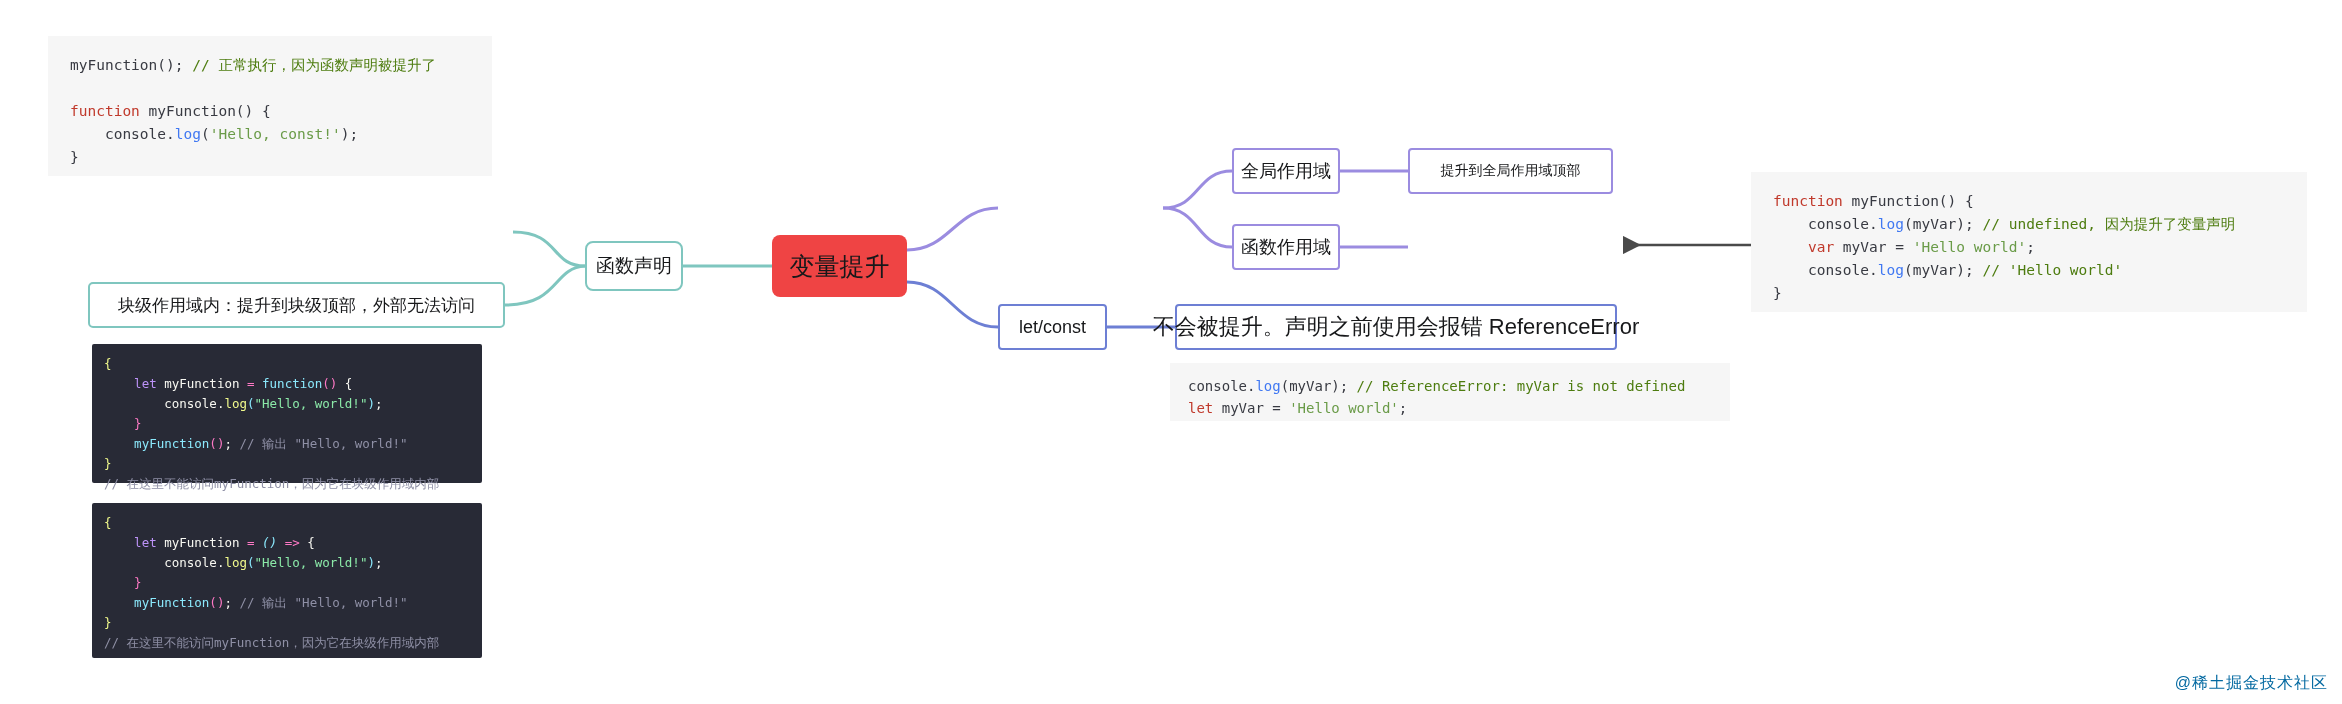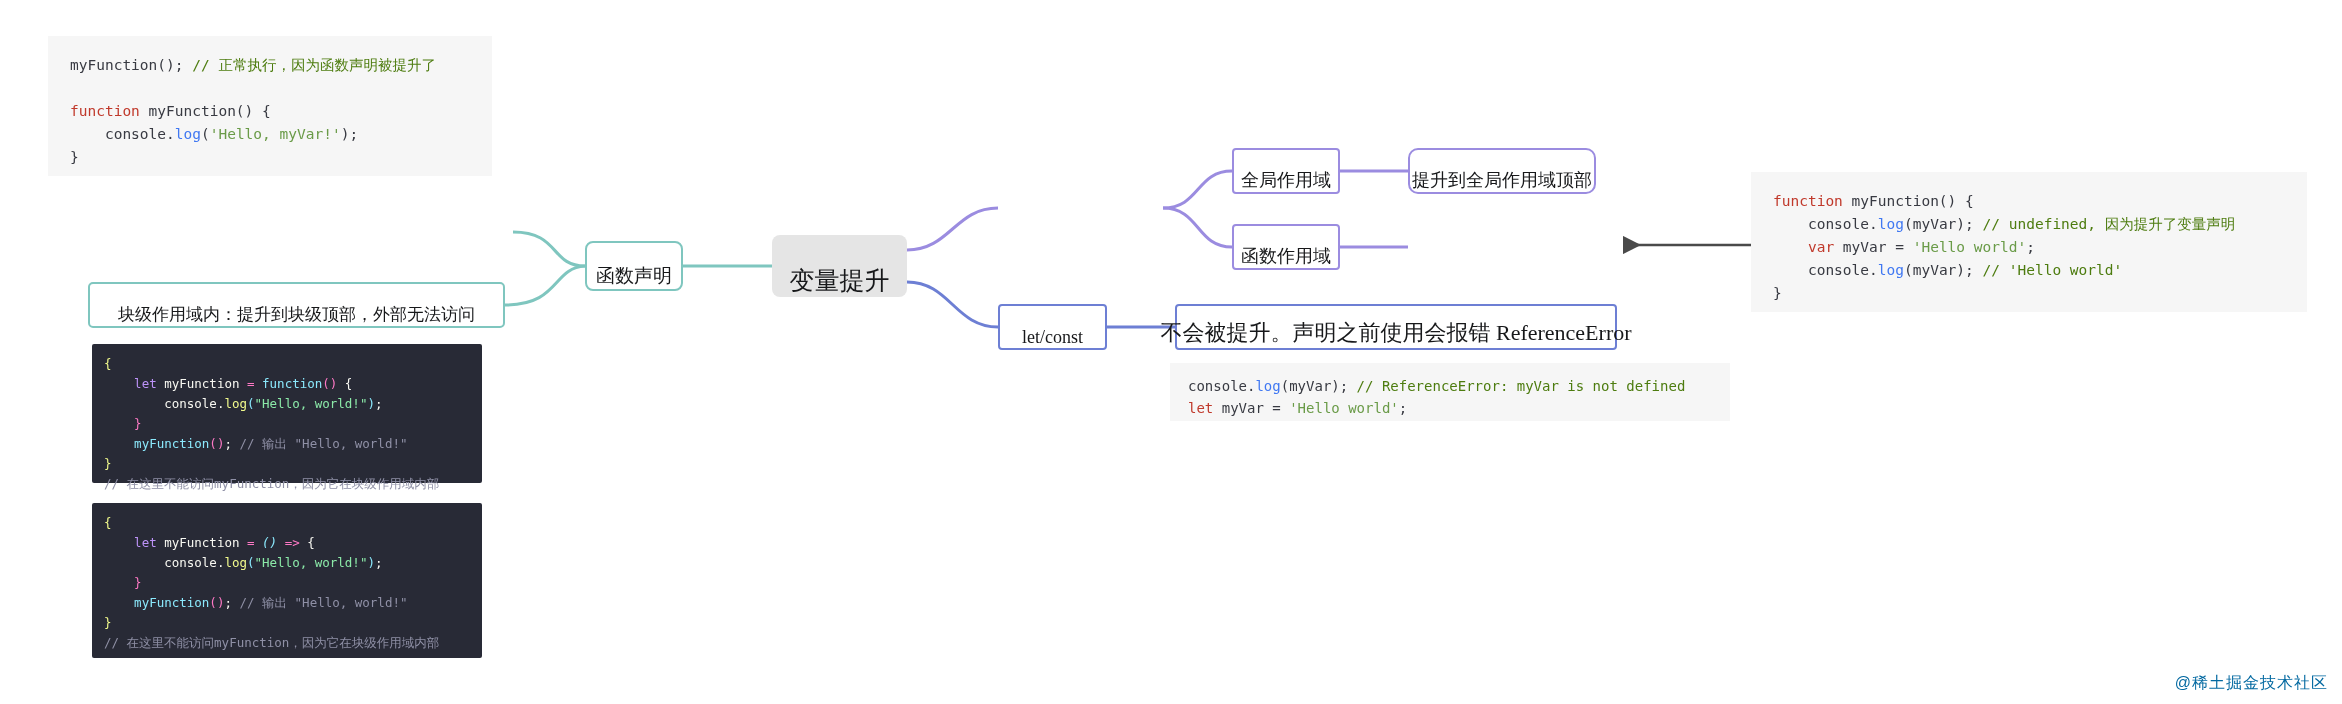--- a/index.html
+++ b/index.html
@@ -24,43 +24,42 @@
     width: 2342px;
     height: 704px;
     pointer-events: none;
   }
 
   
   .node {
     position: absolute;
     box-sizing: border-box;
     display: flex;
-    align-items: flex-end;
+    align-items: center;
     justify-content: center;
     background: #ffffff;
     color: #17181a;
     white-space: nowrap;
     z-index: 3;
-    font-family: Liberation Serif, serif;
   }
   .node-teal {
     border: 2.5px solid #7fc6bf;
     border-radius: 5px;
   }
   .node-teal.rounded-more { border-radius: 8px; }
   .node-purple {
     border: 2.5px solid #9b8ce0;
     border-radius: 4px;
   }
   .node-blue {
     border: 2.5px solid #6d7fd4;
     border-radius: 4px;
   }
   .node-root {
-    background: #e5e5e5;
+    background: #ef4444;
     border: none;
     border-radius: 8px;
     color: #17181a;
   }
 
   
   .code {
     position: absolute;
     box-sizing: border-box;
     font-family: "DejaVu Sans Mono", "Liberation Mono", monospace;
@@ -142,21 +141,21 @@
       <marker id="arrowhead" markerWidth="8" markerHeight="7" refX="7" refY="3.5" orient="auto">
         <polygon points="7 0, 7 7, 0 3.5" fill="#4a4a4a"></polygon>
       </marker>
     </defs>
     <line x1="1751" y1="245" x2="1623" y2="245" stroke="#4a4a4a" stroke-width="2.6" marker-end="url(#arrowhead)"></line>
   </svg>
 
   <div class="code code-light" style="left:48px; top:36px; width:444px; height:140px;"><span class="t-fn">myFunction</span><span class="t-pun">(); </span><span class="t-cmt">// 正常执行，因为函数声明被提升了</span>
 
 <span class="t-kwr">function</span><span class="t-pun"> myFunction() {</span>
-<span class="t-pun">    console.</span><span class="t-mth">log</span><span class="t-pun">(</span><span class="t-str">'Hello, myVar!'</span><span class="t-pun">);</span>
+<span class="t-pun">    console.</span><span class="t-mth">log</span><span class="t-pun">(</span><span class="t-str">'Hello, const!'</span><span class="t-pun">);</span>
 <span class="t-pun">}</span></div>
 
 
   <div class="node node-teal" style="left:88px; top:282px; width:417px; height:46px; font-size:17px;">
     <span>块级作用域内：提升到块级顶部，外部无法访问</span>
   </div>
 
   <div class="code code-dark" style="left:92px; top:344px; width:390px; height:139px;"><span class="d-brace">{</span>
 <span class="d-pun">    </span><span class="d-kw">let</span><span class="d-var"> myFunction </span><span class="d-op">=</span><span class="d-cyan"> function</span><span class="d-op">()</span><span class="d-pun"> {</span>
 <span class="d-var">        console.</span><span class="d-mth">log</span><span class="d-cyan">(</span><span class="d-str">"Hello, world!"</span><span class="d-cyan">)</span><span class="d-pun">;</span>
@@ -187,21 +186,21 @@
   </div>
 
   <div class="node node-purple" style="left:1232px; top:148px; width:108px; height:46px; font-size:18px;">
     <span>全局作用域</span>
   </div>
 
   <div class="node node-purple" style="left:1232px; top:224px; width:108px; height:46px; font-size:18px;">
     <span>函数作用域</span>
   </div>
 
-  <div class="node node-purple" style="left:1408px; top:148px; width:188px; height:46px; font-size:18px;border-radius:10px;">
+  <div class="node node-purple" style="left:1408px; top:148px; width:205px; height:46px; font-size:14px;">
     <span>提升到全局作用域顶部</span>
   </div>
 
 
   <div class="node node-blue" style="left:1175px; top:304px; width:442px; height:46px; font-size:22px;">
     <span>不会被提升。声明之前使用会报错 ReferenceError</span>
   </div>
 
   <div class="code code-light" style="left:1170px; top:363px; width:560px; height:58px; padding:12px 18px; font-size:14px; line-height:22px;"><span class="t-pun">console.</span><span class="t-mth">log</span><span class="t-pun">(myVar); </span><span class="t-cmt">// ReferenceError: myVar is not defined</span>
 <span class="t-kwr">let</span><span class="t-pun"> myVar </span><span class="t-pun">= </span><span class="t-str">'Hello world'</span><span class="t-pun">;</span></div>

